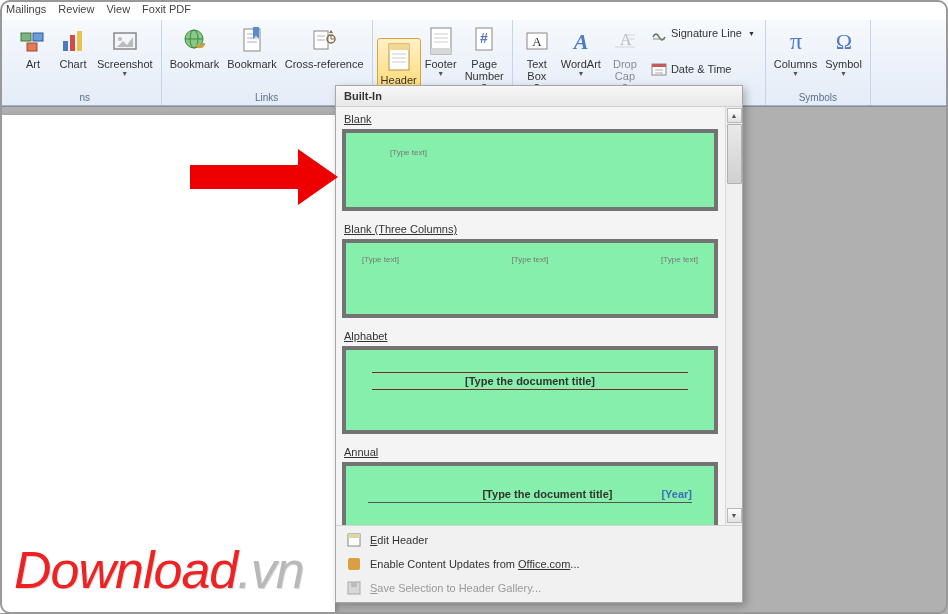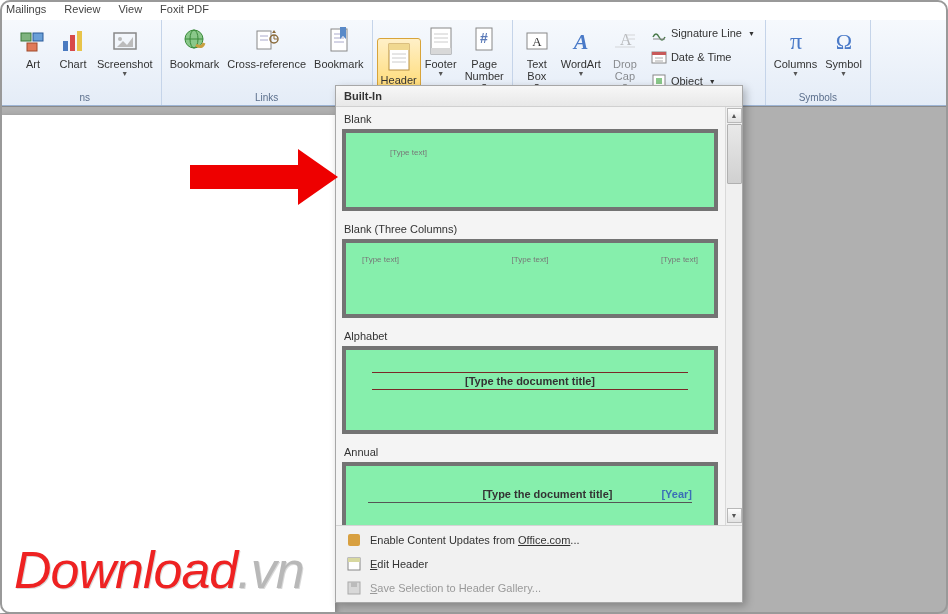--- a/index.html
+++ b/index.html
@@ -1,43 +1,43 @@
 <!DOCTYPE html>
 <html><head>
   <meta charset="utf-8">
   <style>
     * { margin: 0; padding: 0; box-sizing: border-box; }
     body { font-family: 'Segoe UI', Tahoma, sans-serif; font-size: 11px; background: #fff; width: 948px; height: 614px; overflow: hidden; position: relative; }
     
-    .tabs { display: flex; gap: 18px; padding: 3px 6px 0; font-size: 11px; color: #444; height: 20px; }
+    .tabs { display: flex; gap: 12px; padding: 3px 6px 0; font-size: 11px; color: #444; height: 20px; }
     .tab { cursor: pointer; }
     
     .ribbon { display: flex; background: linear-gradient(#f6f9fd, #e4ecf7); border-bottom: 1px solid #9db4d4; height: 86px; }
     .group { display: flex; flex-direction: column; border-right: 1px solid #c5d4e9; padding: 2px 4px 0; }
     .group-body { flex: 1; display: flex; align-items: flex-start; }
     .group-label { text-align: center; font-size: 10px; color: #5b6f8c; padding: 1px 0 2px; }
     
     .rbtn { display: flex; flex-direction: column; align-items: center; justify-content: flex-start; padding: 2px 3px; min-width: 40px; cursor: pointer; border: 1px solid transparent; border-radius: 3px; }
     .rbtn.active { background: linear-gradient(#fff0c8,#ffd86b); border-color: #d8a43a; margin-top: 16px; }
     .rbtn .icon { width: 32px; height: 32px; display: flex; align-items: center; justify-content: center; }
     .rbtn .lbl { font-size: 11px; color: #333; text-align: center; line-height: 12px; margin-top: 1px; }
     .rbtn .drop { font-size: 7px; color: #555; }
     
-    .vstack { display: flex; flex-direction: column; gap: 4px; padding: 1px 3px; }
+    .vstack { display: flex; flex-direction: column; gap: 16px; padding: 1px 3px; }
     .hitem { display: flex; align-items: center; gap: 4px; font-size: 11px; color: #333; padding: 2px 3px; cursor: pointer; white-space: nowrap; }
     .hitem .sicon { width: 16px; height: 16px; display: inline-flex; align-items: center; justify-content: center; }
     .hitem .drop { font-size: 7px; margin-left: 2px; }
     
     .workspace { position: absolute; top: 106px; left: 0; right: 0; bottom: 0; background: #b0b0b0; border-top: 1px solid #8a8a8a; }
     .page { position: absolute; left: 0; top: 8px; width: 335px; height: 498px; background: #fff; box-shadow: 2px 2px 6px rgba(0,0,0,.3); }
     
     .dropdown { position: absolute; left: 335px; top: 85px; width: 408px; background: #f4f4f4; border: 1px solid #a7a7a7; box-shadow: 3px 3px 8px rgba(0,0,0,.25); }
     .dd-header { background: linear-gradient(#f7f7f7,#e8e8e8); padding: 4px 8px; font-weight: bold; font-size: 11px; color: #333; border-bottom: 1px solid #d0d0d0; }
     .dd-body { max-height: 418px; overflow: hidden; padding: 2px 6px 0; }
-    .dd-section-label { font-size: 11px; color: #333; padding: 4px 2px; }
+    .dd-section-label { font-size: 11px; color: #333; padding: 4px 2px; text-decoration: underline; }
     .dd-preview { border: 4px solid #737373; background: #86efac; margin-bottom: 8px; padding: 12px 16px 50px; position: relative; }
     .dd-preview.compact { padding: 12px 16px 40px; }
     .ptxt { font-size: 8px; color: #777; }
     .pthree { display: flex; justify-content: space-between; }
     .prule { border-bottom: 1px solid #7a2828; border-top: 1px solid #7a2828; text-align: center; font-size: 11px; color: #333; padding: 2px 0; margin: 18px 10px 0; font-weight: bold; }
     .pannual { border-bottom: 1px solid #555; display: flex; justify-content: flex-end; gap: 6px; font-size: 11px; padding: 0 0 2px; margin: 18px 6px 0; align-items: baseline; }
     .pannual .yr { color: #3a6fb7; font-weight: bold; margin-left: 43px; }
     .pannual .ttl { color: #333; font-weight: bold; }
     
     .dd-footer { border-top: 1px solid #d4d4d4; background: #f1f1f1; padding: 2px 0; }
@@ -116,41 +116,41 @@
               <ellipse cx="16" cy="14" rx="4" ry="9" fill="none" stroke="#3a8a3a"></ellipse>
               <line x1="7" y1="14" x2="25" y2="14" stroke="#3a8a3a"></line>
               <path d="M18 20 Q24 24 26 18" fill="none" stroke="#c8a040" stroke-width="3"></path>
             </svg>
           </span>
         <span class="lbl">Bookmark</span>
       </div>
       <div class="rbtn">
         <span class="icon">
             <svg width="32" height="32">
+              <rect x="8" y="4" width="16" height="22" fill="#fff" stroke="#888"></rect>
+              <line x1="11" y1="9" x2="21" y2="9" stroke="#aac"></line>
+              <line x1="11" y1="13" x2="21" y2="13" stroke="#aac"></line>
+              <line x1="11" y1="17" x2="21" y2="17" stroke="#aac"></line>
+              <path d="M17 2 L23 2 L23 14 L20 11 L17 14 Z" fill="#5a8ac8"></path>
+            </svg>
+          </span>
+        <span class="lbl">Bookmark</span>
+      </div>
+      <div class="rbtn">
+        <span class="icon">
+            <svg width="32" height="32">
               <rect x="6" y="6" width="14" height="18" fill="#fff" stroke="#888"></rect>
               <line x1="9" y1="11" x2="17" y2="11" stroke="#aac"></line>
               <line x1="9" y1="15" x2="17" y2="15" stroke="#aac"></line>
               <circle cx="23" cy="14" r="4" fill="none" stroke="#8a6a3a" stroke-width="1.5"></circle>
               <path d="M23 10 L23 14 L26 14" stroke="#8a6a3a" fill="none"></path>
               <path d="M21 8 L25 8 L23 5 Z" fill="#8a6a3a"></path>
             </svg>
           </span>
         <span class="lbl">Cross-reference</span>
-      </div>
-      <div class="rbtn">
-        <span class="icon">
-            <svg width="32" height="32">
-              <rect x="8" y="4" width="16" height="22" fill="#fff" stroke="#888"></rect>
-              <line x1="11" y1="9" x2="21" y2="9" stroke="#aac"></line>
-              <line x1="11" y1="13" x2="21" y2="13" stroke="#aac"></line>
-              <line x1="11" y1="17" x2="21" y2="17" stroke="#aac"></line>
-              <path d="M17 2 L23 2 L23 14 L20 11 L17 14 Z" fill="#5a8ac8"></path>
-            </svg>
-          </span>
-        <span class="lbl">Bookmark</span>
       </div>
     </div>
     <div class="group-label">Links</div>
   </div>
 
   <div class="group">
     <div class="group-body">
       <div class="rbtn active">
         <span class="icon">
             <svg width="32" height="32">
@@ -329,33 +329,33 @@
       <div class="sb-thumb"></div>
       <div class="sb-bot">
         <div class="sb-btn">▼</div>
       </div>
     </div>
   </div>
   <div class="dd-footer">
     <div class="dd-fitem">
       <span class="ficon">
           <svg width="16" height="16">
-            <rect x="2" y="2" width="12" height="12" fill="#d8a040" rx="2"></rect>
-          </svg>
-        </span>
-      <span><span>Enable Content Updates from </span><span class="u">Office.com</span><span>...</span></span>
-    </div>
-    <div class="dd-fitem">
-      <span class="ficon">
-          <svg width="16" height="16">
             <rect x="2" y="2" width="12" height="12" fill="#fff" stroke="#888"></rect>
             <rect x="2" y="2" width="12" height="4" fill="#d8d8a0"></rect>
           </svg>
         </span>
       <span><span class="u">E</span>dit Header</span>
+    </div>
+    <div class="dd-fitem">
+      <span class="ficon">
+          <svg width="16" height="16">
+            <rect x="2" y="2" width="12" height="12" fill="#d8a040" rx="2"></rect>
+          </svg>
+        </span>
+      <span><span>Enable Content Updates from </span><span class="u">Office.com</span><span>...</span></span>
     </div>
     <div class="dd-fitem disabled">
       <span class="ficon">
           <svg width="16" height="16">
             <rect x="2" y="2" width="12" height="12" fill="#d8d8d8" stroke="#aaa"></rect>
             <rect x="5" y="2" width="6" height="5" fill="#bbb"></rect>
           </svg>
         </span>
       <span><span class="u">S</span>ave Selection to Header Gallery...</span>
     </div>

